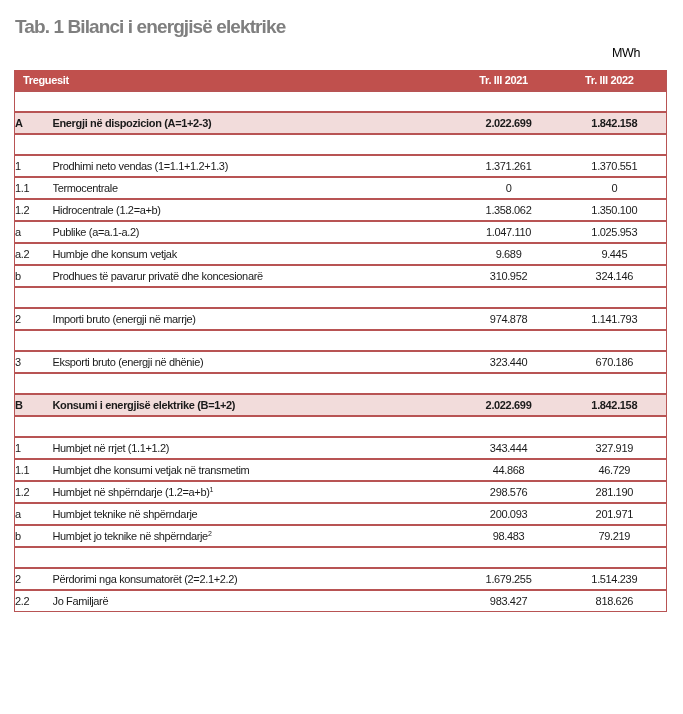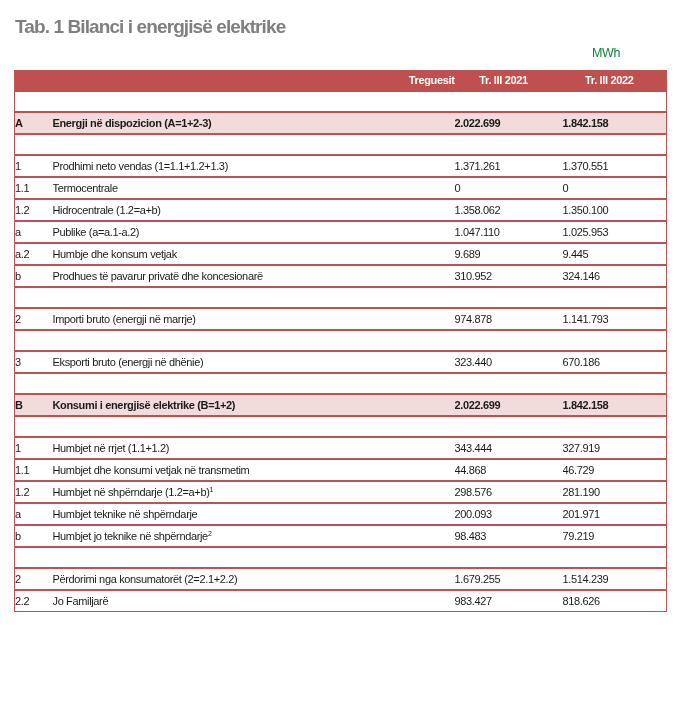--- a/index.html
+++ b/index.html
@@ -21,24 +21,24 @@
       top: 5px;
       font-size: 19px;
       font-weight: bold;
       color: #7f7f7f;
       letter-spacing: -0.9px;
       white-space: nowrap;
       margin-top: 11px;
     }
     .unit {
       position: absolute;
-      left: 592px;
+      left: 612px;
       top: 46px;
       font-size: 12.5px;
-      color: #15803d;
+      color: #000000;
       letter-spacing: -0.3px;
     }
     table.bilanc {
       position: absolute;
       left: 14px;
       top: 70px;
       width: 652px;
       border-collapse: collapse;
       table-layout: fixed;
       font-size: 11px;
@@ -61,32 +61,32 @@
     col.c-v2 { width: 104px; }
 
     tr.header th {
       background: #c0504d;
       color: #ffffff;
       font-weight: bold;
       height: 20px;
       border-top: none;
       font-size: 11px;
     }
-    tr.header th.label-h { text-align: right; }
+    tr.header th.label-h { text-align: left; padding-left: 8px; }
     tr.header th.num { text-align: center; padding-right: 10px; }
 
     tr.blank td { height: 19px; }
 
     tr.section td {
       background: #f2dcdb;
       font-weight: bold;
     }
     td.code { padding-left: 8px; text-align: left; }
     td.label { text-align: left; }
-    td.num { text-align: left; padding-right: 10px; }
+    td.num { text-align: center; padding-right: 10px; }
 
     .ind0 { padding-left: 0px; margin-top: 36px; }
     .ind1 { padding-left: 22px; }
     .ind2 { padding-left: 58px; }
     .ind3 { padding-left: 34px; }
     sup { font-size: 7px; vertical-align: 4px; }
   </style>
 </head>
 <body>
 

